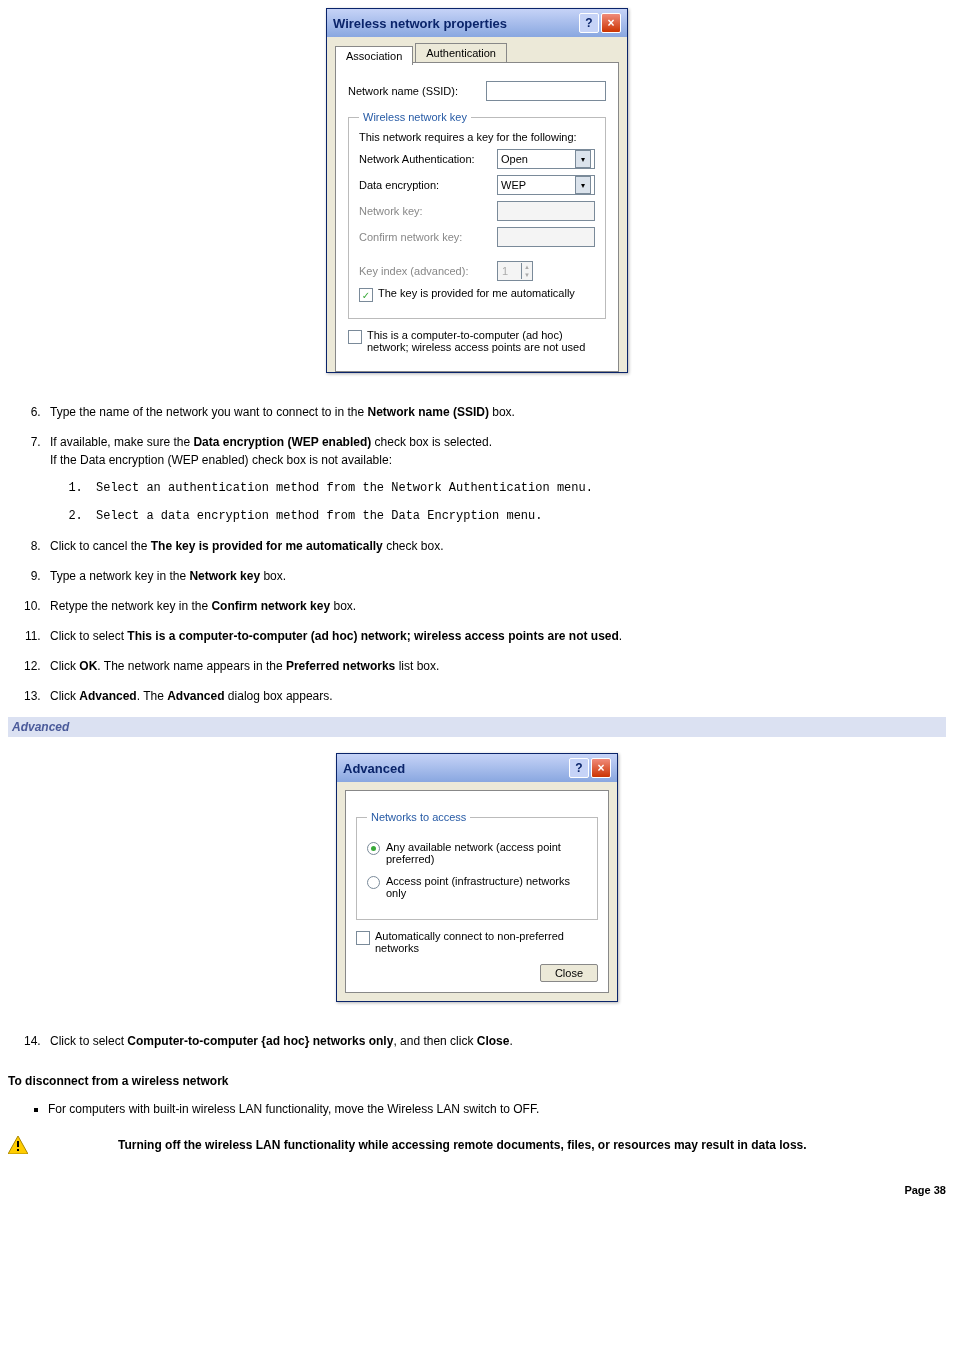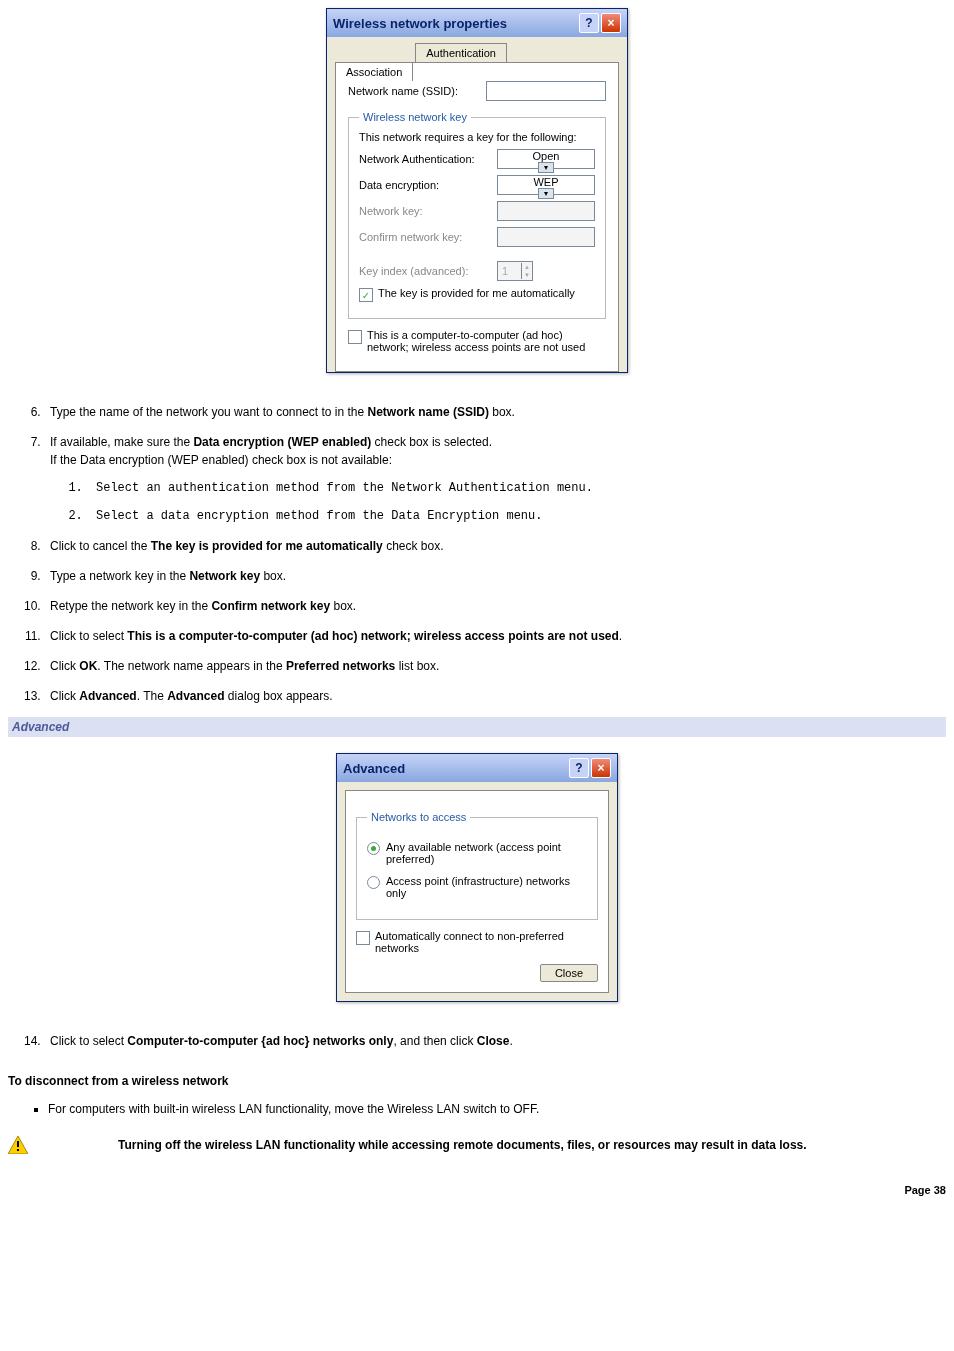--- a/index.html
+++ b/index.html
@@ -61,21 +61,21 @@
     border: 1px solid #888;
     border-bottom: none;
     background: #ece9d8;
     padding: 3px 10px;
     font-size: 11px;
     margin-right: 2px;
   }
   .tab.active {
     background: #fff;
     position: relative;
-    top: 19px;
+    top: 3px;
   }
   .tab-content {
     border: 1px solid #888;
     background: #fff;
     margin: 0 8px;
     padding: 12px;
     font-size: 11px;
   }
   .dialog1 { width: 300px; }
   .dialog2 { width: 280px; }
@@ -96,21 +96,20 @@
     border: 1px solid #7a8a99;
     height: 18px;
     background: #fff;
     font-size: 11px;
     padding: 0 3px;
   }
   .select-input {
     display: flex;
     align-items: center;
     justify-content: space-between;
-    flex-direction: column;
   }
   .select-arrow {
     border: 1px solid #7a8a99;
     background: #dbe3ec;
     width: 14px;
     height: 16px;
     display: flex;
     align-items: center;
     justify-content: center;
     font-size: 8px;

